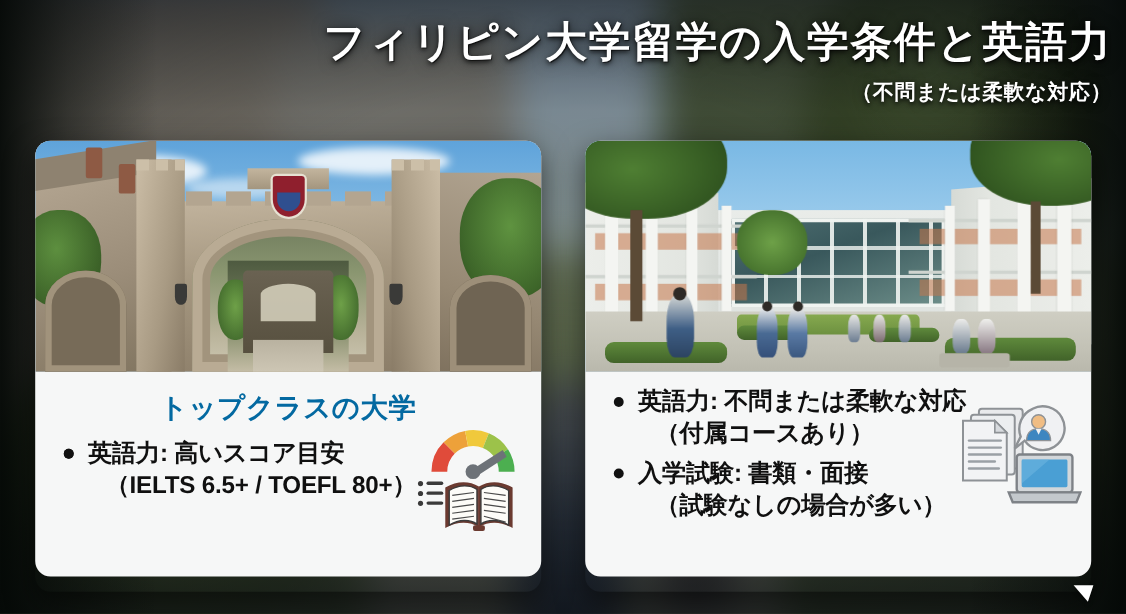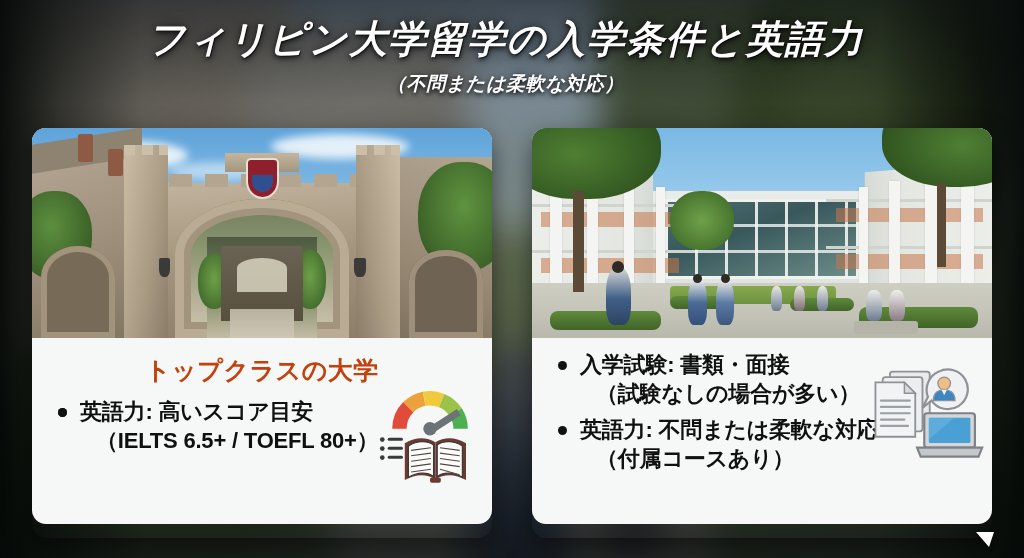--- a/index.html
+++ b/index.html
@@ -33,21 +33,21 @@
     background:linear-gradient(180deg,#585551 0%,#3b3a38 100%);}
   .bg-path{position:absolute;left:34%;bottom:0;width:34%;height:26%;
     background:linear-gradient(180deg,#8d8c80 0%,#6f6e63 100%);filter:blur(6px);opacity:.75;}
   .vignette{position:absolute;inset:0;pointer-events:none;
     background:
       linear-gradient(90deg,rgba(4,8,6,.92) 0%,rgba(4,8,6,.45) 6%,rgba(4,8,6,0) 14%,rgba(4,8,6,0) 86%,rgba(4,8,6,.45) 94%,rgba(4,8,6,.92) 100%),
       linear-gradient(180deg,rgba(8,12,18,.52) 0%,rgba(8,12,18,.18) 18%,rgba(8,12,18,.10) 70%,rgba(8,12,18,.55) 100%),
       radial-gradient(ellipse at 50% 45%,rgba(0,0,0,0) 40%,rgba(0,0,0,.42) 100%);}
 
   
-  .header{position:absolute;left:0;right:13px;top:18px;text-align:center;z-index:6;font-style:italic;}
+  .header{position:absolute;left:0;right:13px;top:18px;text-align:right;z-index:6;}
   .title{
     font-size:38px;font-weight:700;color:#ffffff;letter-spacing:1.5px;line-height:1.15;
     text-shadow:0 2px 5px rgba(0,0,0,.85),0 0 14px rgba(0,0,0,.6),1px 1px 0 rgba(0,0,0,.5);
   }
   .subtitle{
     margin-top:9px;font-size:19px;font-weight:700;color:#ffffff;letter-spacing:.6px;
     text-shadow:0 2px 4px rgba(0,0,0,.85),0 0 10px rgba(0,0,0,.55);
   }
 
   
@@ -133,21 +133,21 @@
   .m-lawn{position:absolute;left:30%;right:34%;bottom:16%;height:9%;
     background:linear-gradient(180deg,#86a94f 0%,#6d9140 100%);border-radius:4px;}
   .m-hedge{position:absolute;border-radius:8px;
     background:linear-gradient(180deg,#5f8a3c 0%,#416329 100%);}
   .m-tree{position:absolute;border-radius:46%;filter:blur(.5px);}
   .m-trunk{position:absolute;background:#5b4a36;}
   .m-person{position:absolute;border-radius:42% 42% 30% 30%;}
   .m-head{position:absolute;border-radius:50%;background:#2e2a26;}
 
   .body{padding:12px 18px 16px;position:relative;min-height:186px;box-sizing:border-box;}
-  .card-title{text-align:center;font-size:25px;font-weight:700;color:#c2410c;
+  .card-title{text-align:center;font-size:25px;font-weight:700;color:#0369a1;
     letter-spacing:.5px;margin:4px 0 10px;}
   ul.points{list-style:none;margin:0;padding:0;}
   ul.points li{position:relative;padding-left:30px;margin-bottom:7px;
     font-size:22px;line-height:1.32;color:#101010;font-weight:600;letter-spacing:-.2px;}
   ul.points li .dot{position:absolute;left:8px;top:11px;width:9px;height:9px;
     border-radius:50%;background:#111;}
   ul.points li .sub{display:block;padding-left:16px;}
 
   .card-icon{position:absolute;pointer-events:none;}
   .icon-left{right:8px;bottom:34px;width:108px;height:108px;}
@@ -336,27 +336,27 @@
           <div class="m-person" style="left:62%;bottom:13%;width:2.4%;height:12%;background:linear-gradient(180deg,#eaeae7 0%,#6c7d92 100%);"></div>
           <div class="m-person" style="right:24%;bottom:8%;width:3.4%;height:15%;background:linear-gradient(180deg,#ececea 0%,#6b7c8f 100%);"></div>
           <div class="m-person" style="right:19%;bottom:8%;width:3.4%;height:15%;background:linear-gradient(180deg,#efefec 0%,#8a7a84 100%);"></div>
           <div class="m-hedge" style="right:16%;bottom:2%;width:14%;height:6%;background:#b6b4a8;border-radius:3px;"></div>
         </div>
 
         <div class="body">
           <ul class="points">
             <li>
               <span class="dot"></span>
-              <span>入学試験: 書類・面接</span>
-              <span class="sub">（試験なしの場合が多い）</span>
+              <span>英語力: 不問または柔軟な対応</span>
+              <span class="sub">（付属コースあり）</span>
             </li>
             <li>
               <span class="dot"></span>
-              <span>英語力: 不問または柔軟な対応</span>
-              <span class="sub">（付属コースあり）</span>
+              <span>入学試験: 書類・面接</span>
+              <span class="sub">（試験なしの場合が多い）</span>
             </li>
           </ul>
 
           <svg class="card-icon icon-right" viewBox="0 0 130 115">
 
             <g>
               <rect x="24" y="4" width="44" height="60" rx="3" fill="#e9eaec" stroke="#8e9296" stroke-width="2"></rect>
               <rect x="16" y="10" width="44" height="60" rx="3" fill="#eceef0" stroke="#8e9296" stroke-width="2"></rect>
               <path d="M8,16 L40,16 L52,28 L52,76 L8,76 Z" fill="#f2f3f5" stroke="#8e9296" stroke-width="2"></path>
               <path d="M40,16 L40,28 L52,28 Z" fill="#d7dade" stroke="#8e9296" stroke-width="1.6"></path>

